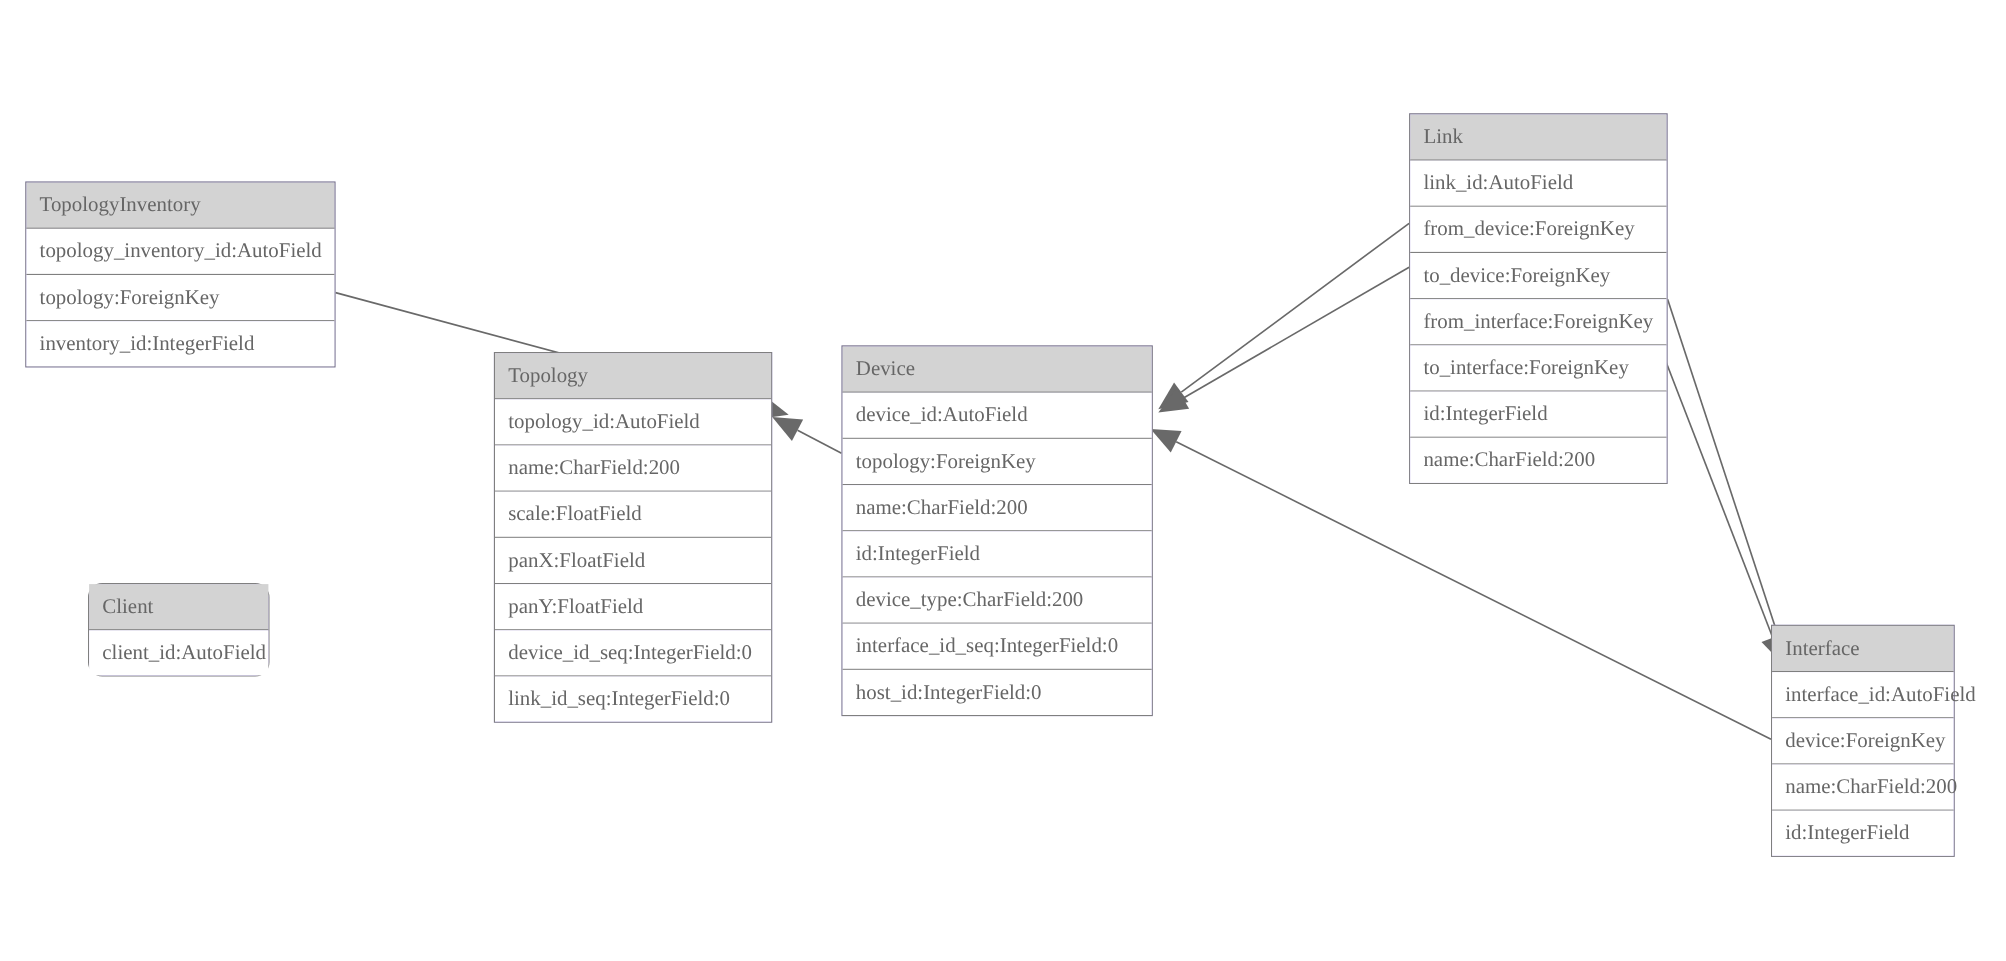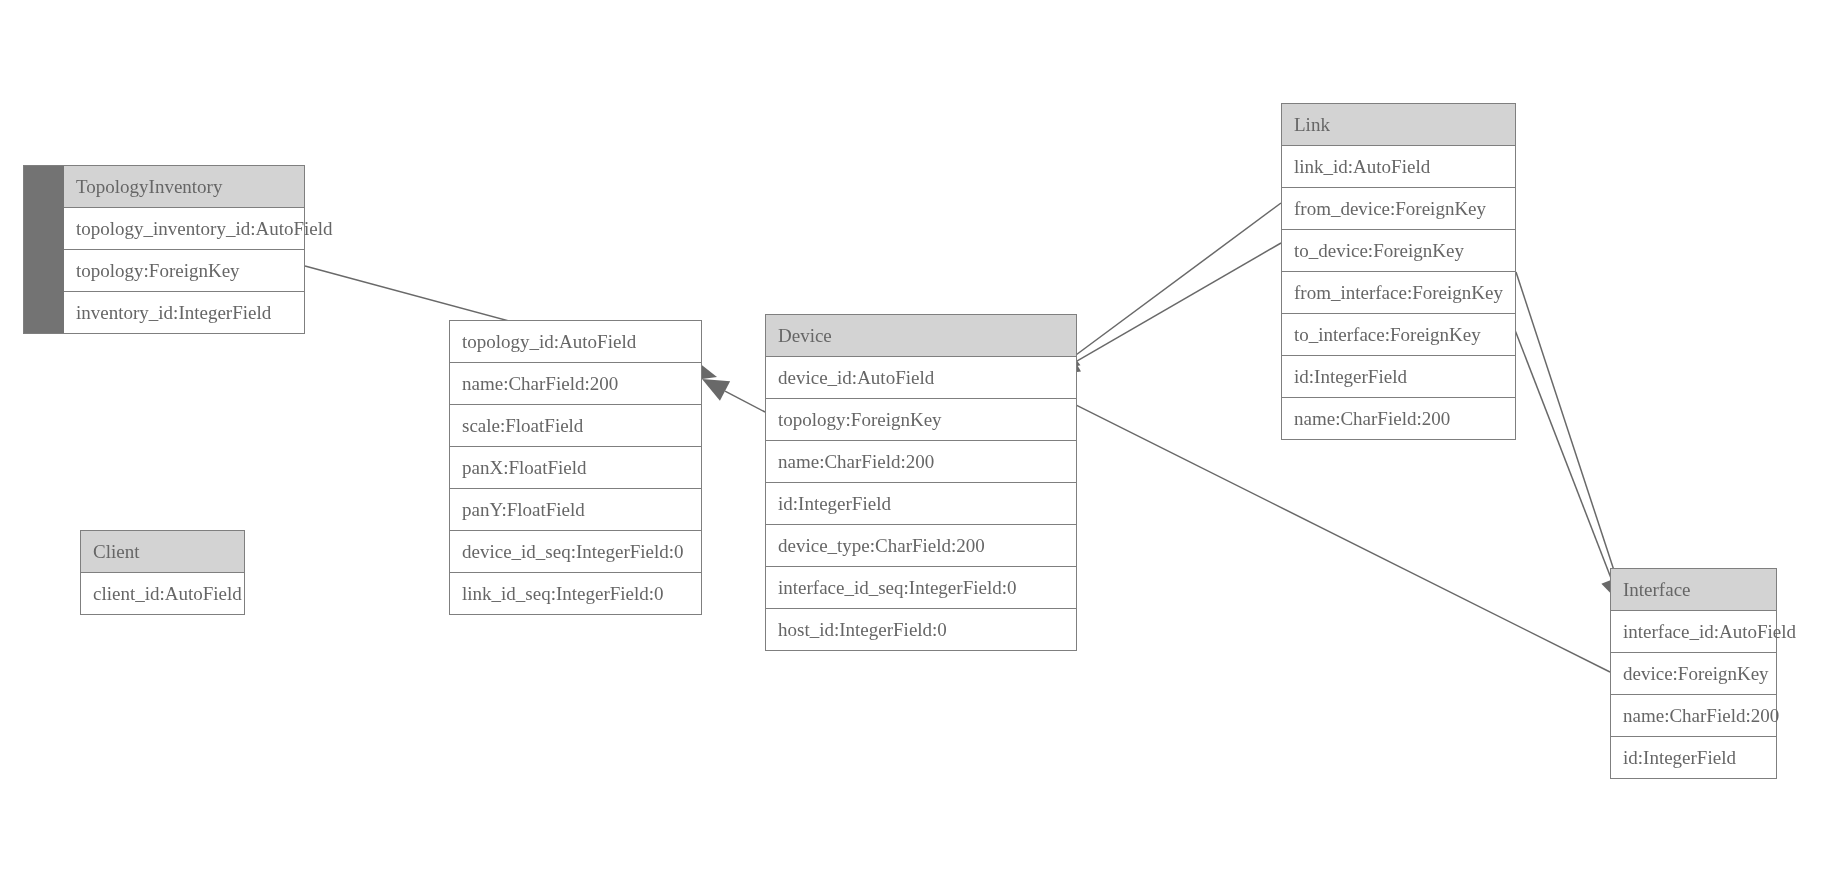--- a/index.html
+++ b/index.html
@@ -30,21 +30,21 @@
     top: 0;
     width: 1824px;
     height: 874px;
     pointer-events: none;
     z-index: 1;
   }
 
   .entity {
     position: absolute;
     box-sizing: border-box;
-    background: #737373;
+    background: #c4b5fd;
     border: 1.4px solid #7f7f7f;
     z-index: 2;
   }
 
   .entity-header {
     box-sizing: border-box;
     background: #d3d3d3;
     border-bottom: 1.4px solid #7f7f7f;
     color: #666666;
     font-size: 19px;
@@ -98,40 +98,41 @@
         <line x1="1516" y1="272" x2="1616.8897709097612" y2="579.2972838719334" stroke="#696969" stroke-width="1.5"></line>
         <polygon points="1625,604 1606.438621778656,582.7285346408805 1627.3409200408664,575.8660331029862" fill="#696969"></polygon>
       </g>
       <g>
         <line x1="1508" y1="312" x2="1611.6164830050348" y2="579.7523277652225" stroke="#696969" stroke-width="1.5"></line>
         <polygon points="1621,604 1601.3578524441673,583.7222772630925 1621.8751135659022,575.7823782673526" fill="#696969"></polygon>
       </g>
     </svg>
 
   <div id="entity-layer">
-      <div class="entity" style="left: 23px; top: 165px; width: 282px; padding-left: 40px;">
+      <div class="entity" style="left: 23px; top: 165px; width: 282px;">
         <div class="entity-header">TopologyInventory</div>
         <div class="entity-field">topology_inventory_id:AutoField</div>
         <div class="entity-field">topology:ForeignKey</div>
         <div class="entity-field">inventory_id:IntegerField</div>
       </div>
       <div class="entity" style="left: 449px; top: 320px; width: 253px;">
+        <div class="entity-header">Topology</div>
         <div class="entity-field">topology_id:AutoField</div>
         <div class="entity-field">name:CharField:200</div>
         <div class="entity-field">scale:FloatField</div>
         <div class="entity-field">panX:FloatField</div>
         <div class="entity-field">panY:FloatField</div>
         <div class="entity-field">device_id_seq:IntegerField:0</div>
         <div class="entity-field">link_id_seq:IntegerField:0</div>
       </div>
-      <div class="entity" style="left: 80px; top: 530px; width: 165px;">
+      <div class="entity" style="left: 80px; top: 530px; width: 165px; border-radius: 13px;">
         <div class="entity-header">Client</div>
         <div class="entity-field">client_id:AutoField</div>
       </div>
-      <div class="entity" style="left: 765px; top: 314px; width: 312px;">
+      <div class="entity" style="left: 765px; top: 314px; width: 283px;">
         <div class="entity-header">Device</div>
         <div class="entity-field">device_id:AutoField</div>
         <div class="entity-field">topology:ForeignKey</div>
         <div class="entity-field">name:CharField:200</div>
         <div class="entity-field">id:IntegerField</div>
         <div class="entity-field">device_type:CharField:200</div>
         <div class="entity-field">interface_id_seq:IntegerField:0</div>
         <div class="entity-field">host_id:IntegerField:0</div>
       </div>
       <div class="entity" style="left: 1281px; top: 103px; width: 235px;">

